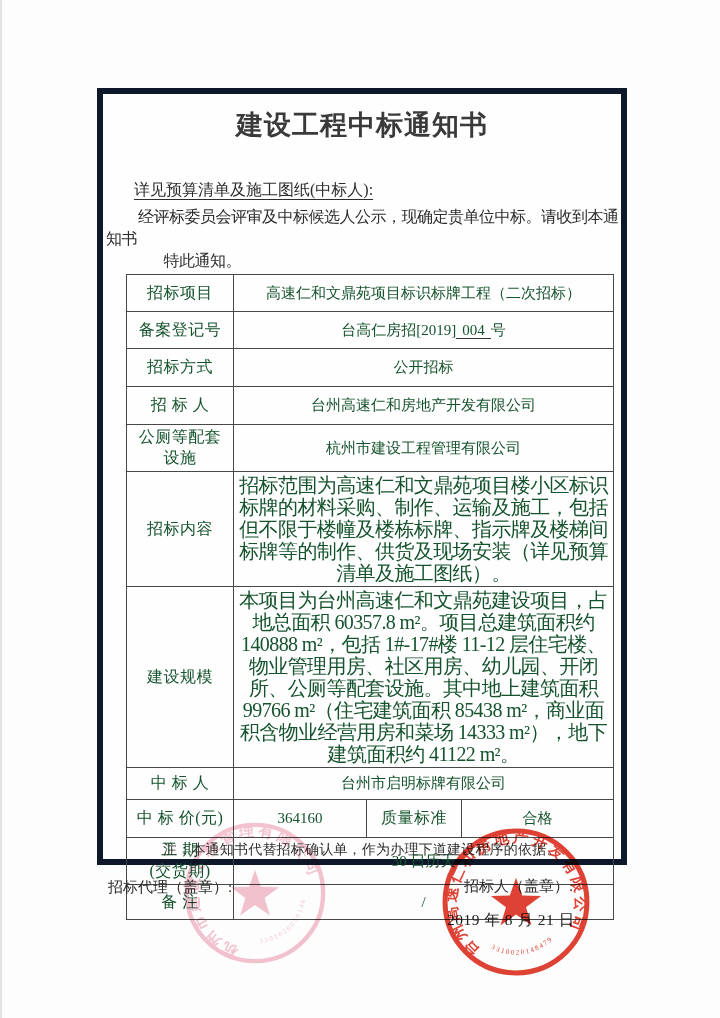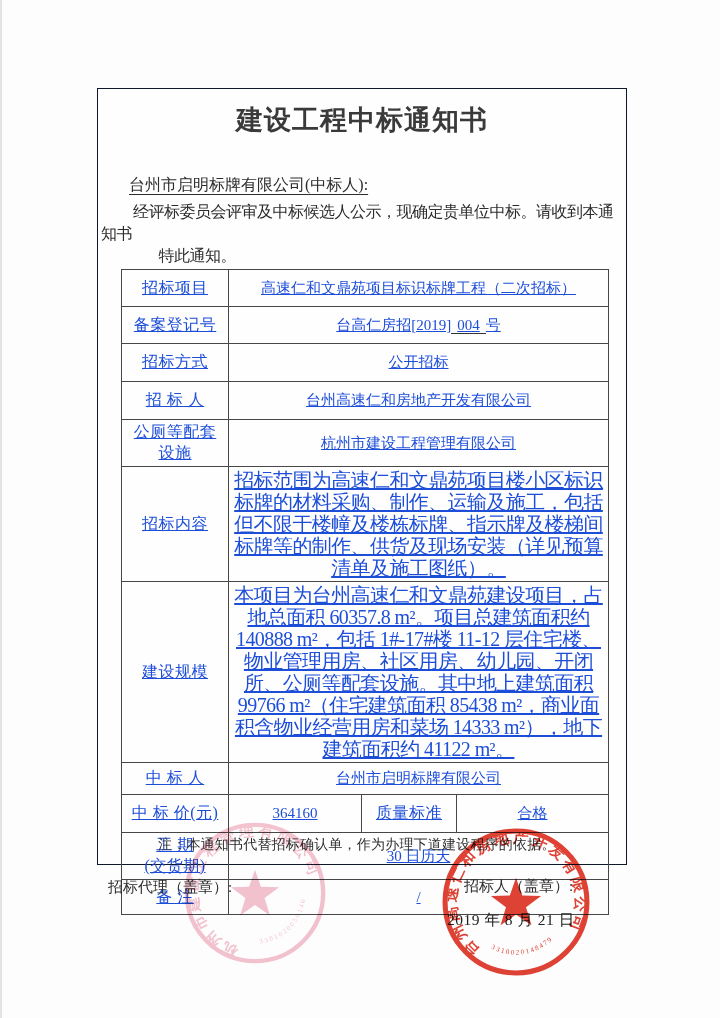--- a/index.html
+++ b/index.html
@@ -6,21 +6,21 @@
   body{
     width:720px;height:1018px;position:relative;overflow:hidden;
     background:#fdfdfd;
     font-family:"Liberation Serif","DejaVu Serif",serif;
     color:#262626;
   }
   .scan-edge{position:absolute;left:0;top:0;width:2px;height:1018px;background:#e3e3e3;}
   
   .page{
     position:absolute;left:97px;top:88px;width:530px;height:777px;
-    border:1px solid #0f172a;background:#fffefe;box-sizing:border-box;
+    border:6px solid #0f172a;background:#fffefe;box-sizing:border-box;
   }
   .title{
     position:absolute;left:0;top:13px;width:100%;
     text-align:center;font-size:27px;font-weight:bold;color:#3a3a3a;
     letter-spacing:1px;
   }
   .addressee{
     position:absolute;left:31px;top:86px;
     font-size:16px;color:#2c2c2c;
     text-decoration:underline;text-underline-offset:4px;
@@ -29,21 +29,21 @@
     position:absolute;left:3px;top:112px;width:514px;
     font-size:16px;letter-spacing:-0.5px;line-height:22px;color:#2c2c2c;
   }
   .indent2{text-indent:2em;}
   .indent35{text-indent:3.6em;}
   .u3{border-bottom:1px solid #333;padding-right:3px;}
   
   table.notice{
     position:absolute;left:23px;top:180px;width:487px;
     border-collapse:collapse;table-layout:fixed;
-    font-size:15px;color:#1d4ed8;text-decoration:underline;
+    font-size:15px;color:#14532d;
   }
   table.notice td{
     border:1px solid #474747;text-align:center;vertical-align:middle;
     padding:2px 4px;overflow:hidden;
   }
   td.lbl{letter-spacing:0.5px;white-space:pre-line;font-size:16px;}
   td.para{
     text-align:justify;padding:5px 8px;line-height:22px;
     letter-spacing:-0.6px;font-size:20px;
   }
@@ -64,21 +64,21 @@
 </style>
 </head>
 <body>
 
 <div class="scan-edge"></div>
 
 <div class="page">
 
   <div class="title">建设工程中标通知书</div>
 
-  <div class="addressee">台州市启明标牌有限公司(中标人):</div>
+  <div class="addressee">详见预算清单及施工图纸(中标人):</div>
 
   <div class="bodytext">
     <div class="indent2">经评标委员会评审及中标候选人公示，现确定贵单位中标。请收到本通知书</div>
     <div class="indent35">特此通知。</div>
   </div>
 
   <table class="notice">
     <colgroup>
         <col style="width:107px">
         <col style="width:133px">

